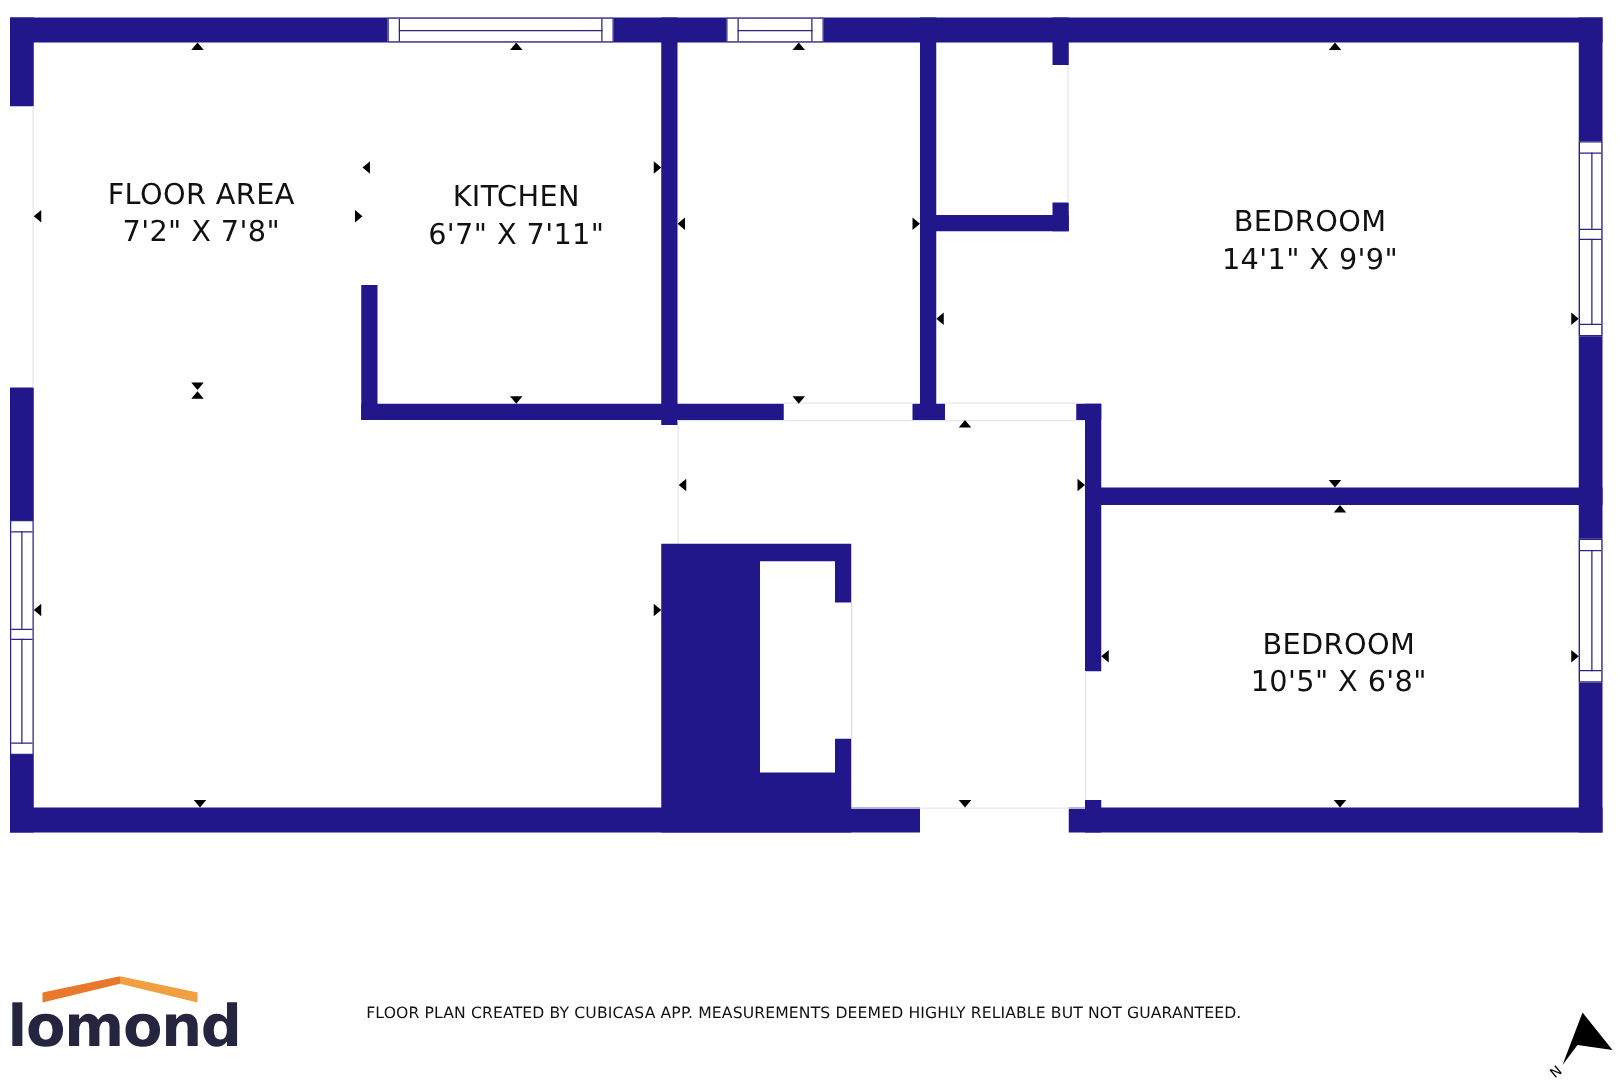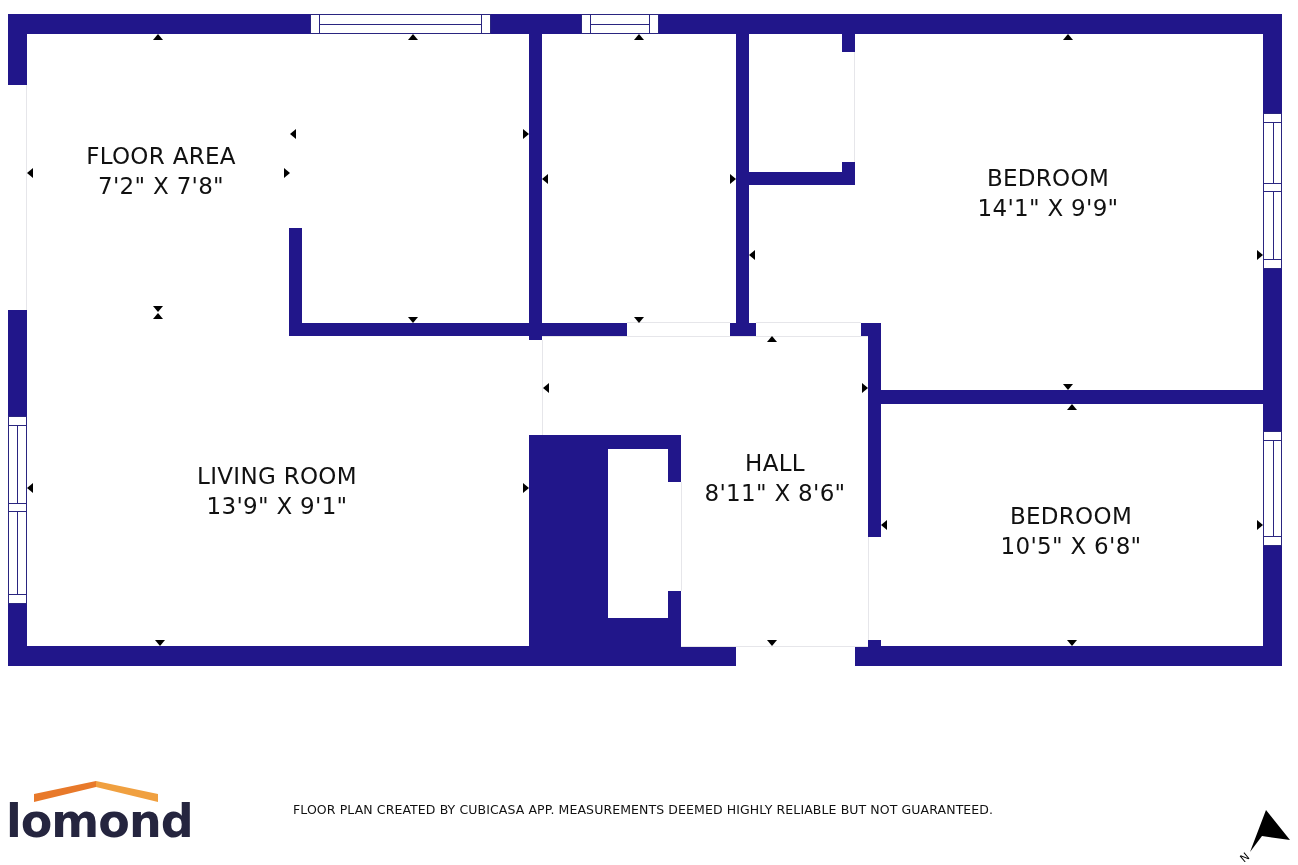--- a/index.html
+++ b/index.html
@@ -128,31 +128,27 @@
   <div class="tri left" style="left:881px;top:520px;"></div>
   <div class="tri right" style="left:1257px;top:520px;"></div>
   <div class="tri down" style="left:155px;top:640px;"></div>
   <div class="tri down" style="left:767px;top:640px;"></div>
   <div class="tri down" style="left:1067px;top:640px;"></div>
 
   <div class="label" style="left:161px;top:141px;">
     <span>FLOOR AREA</span>
     <span class="dim">7'2" X 7'8"</span>
   </div>
+  <div class="label" style="left:413px;top:143px;">
+    <span>KITCHEN</span>
+    <span class="dim">6'7" X 7'11"</span>
+  </div>
   <div class="label" style="left:1048px;top:163px;">
     <span>BEDROOM</span>
     <span class="dim">14'1" X 9'9"</span>
-  </div>
-  <div class="label" style="left:277px;top:461px;">
-    <span>LIVING ROOM</span>
-    <span class="dim">13'9" X 9'1"</span>
-  </div>
-  <div class="label" style="left:775px;top:448px;">
-    <span>HALL</span>
-    <span class="dim">8'11" X 8'6"</span>
   </div>
   <div class="label" style="left:1071px;top:501px;">
     <span>BEDROOM</span>
     <span class="dim">10'5" X 6'8"</span>
   </div>
 </div>
 
 <div class="logo">
   <svg class="logo-roof" width="160" height="24" viewBox="0 0 160 24">
     <polygon points="30,14 92,1 92,7 30,22" fill="#e8792a"></polygon>

